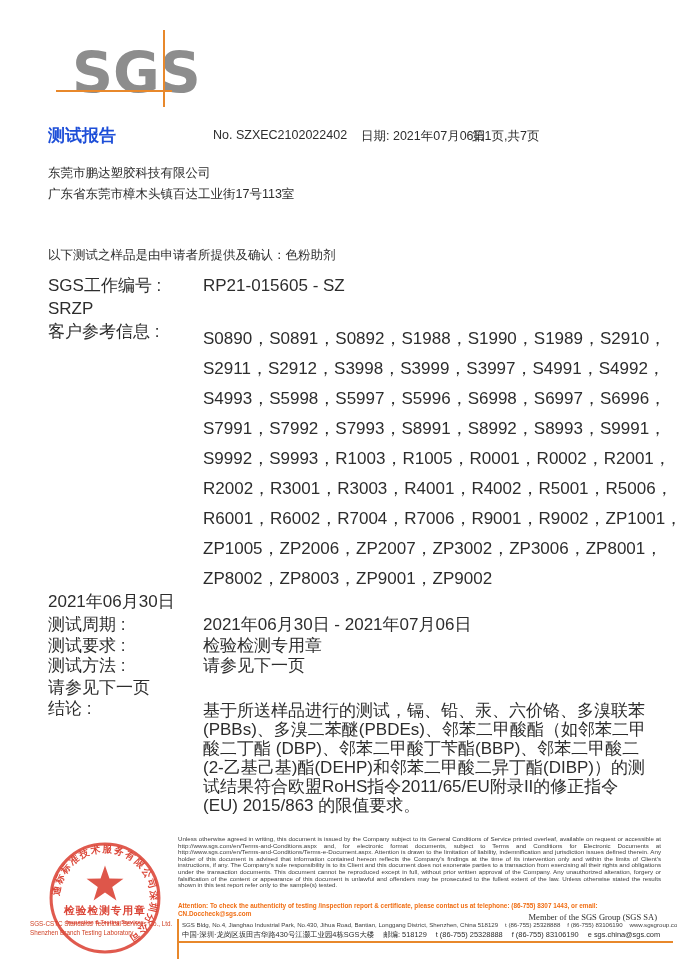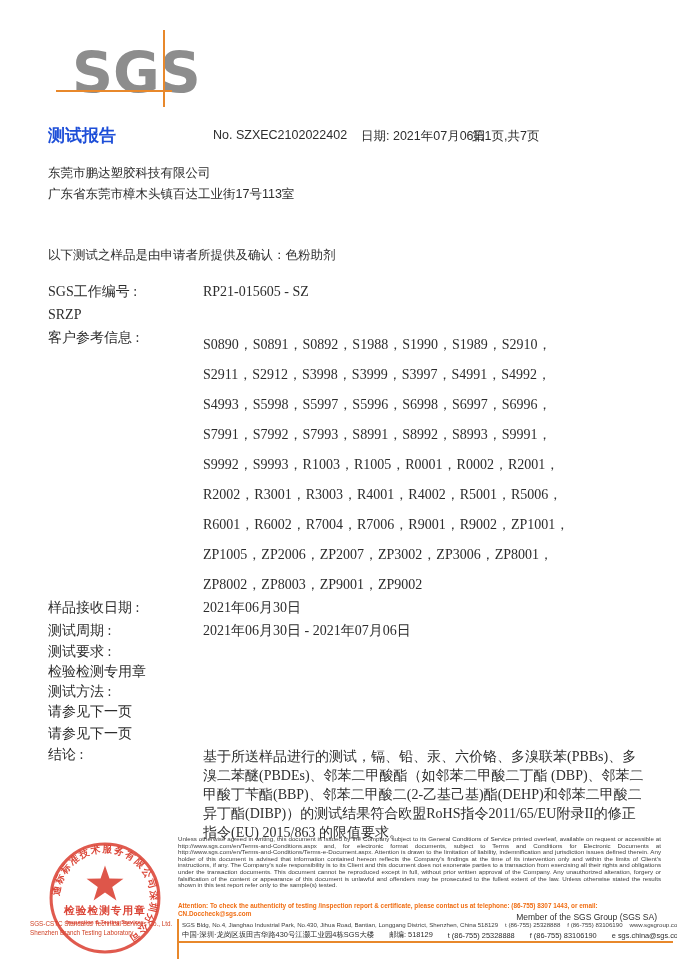--- a/index.html
+++ b/index.html
@@ -17,41 +17,41 @@
   .report-no{position:absolute;left:213px;top:128px;font-size:12.5px;}
   .report-date{position:absolute;left:361px;top:128px;font-size:12.5px;}
   .report-pages{position:absolute;left:472px;top:128px;font-size:12.5px;}
 
   
   .applicant{position:absolute;left:48px;top:163px;font-size:12.5px;line-height:21px;}
 
   .statement{position:absolute;left:48px;top:247px;font-size:12.5px;}
 
   
-  .info{position:absolute;left:48px;top:280px;width:601px;font-size:14px;font-family:Liberation Serif, serif;}
+  .info{position:absolute;left:48px;top:274px;width:601px;font-size:17px;}
   .row{display:flex;line-height:23px;}
   .row .lbl{width:155px;flex:none;}
   .row .val{flex:1;}
-  .row.h20{line-height:20px;flex-direction:column;}
+  .row.h20{line-height:20px;}
   .ref-lines div{line-height:23px;white-space:nowrap;margin-top:7px;}
   .conclusion .val{line-height:19px;padding-top:2px;max-width:446px;}
   .conclusion{line-height:19px;}
 
   
   .disclaimer{position:absolute;left:178px;top:836px;width:483px;font-size:6.2px;
               line-height:6.6px;text-align:justify;color:#3c3c3c;}
   .attention{position:absolute;left:178px;top:902px;width:483px;font-size:6.4px;
              line-height:7.6px;color:#f06e14;font-weight:bold;}
   .addr1{position:absolute;left:182px;top:921px;width:492px;font-size:6.1px;color:#3c3c3c;
          display:flex;gap:7px;white-space:nowrap;align-items:baseline;}
   .addr2{position:absolute;left:182px;top:930px;width:492px;font-size:7.4px;color:#2b2b2b;
-         display:flex;gap:15px;white-space:nowrap;align-items:center;}
+         display:flex;gap:9px;white-space:nowrap;align-items:flex-start;}
   .v-orange{position:absolute;left:177px;top:919px;width:2px;height:40px;background:#e8882b;}
   .h-orange{position:absolute;left:177px;top:941px;width:496px;height:2px;background:#e8882b;}
-  .member{position:absolute;right:20px;top:912px;font-size:8.5px;color:#2e2e2e;}
+  .member{position:absolute;right:20px;top:912px;font-size:8.5px;color:#2e2e2e;font-family:Liberation Serif, serif;}
   .co-lines{position:absolute;left:30px;top:920px;width:150px;font-size:6.3px;
             color:#cf4125;line-height:8.5px;z-index:1;}
   .stamp{position:absolute;left:47px;top:840px;width:116px;height:116px;z-index:2;opacity:.93;}
 </style>
 </head>
 <body>
 
 <div class="page">
 
   <div class="logo-text">SGS</div>
@@ -86,21 +86,20 @@
         <div>S4993，S5998，S5997，S5996，S6998，S6997，S6996，</div>
         <div>S7991，S7992，S7993，S8991，S8992，S8993，S9991，</div>
         <div>S9992，S9993，R1003，R1005，R0001，R0002，R2001，</div>
         <div>R2002，R3001，R3003，R4001，R4002，R5001，R5006，</div>
         <div>R6001，R6002，R7004，R7006，R9001，R9002，ZP1001，</div>
         <div>ZP1005，ZP2006，ZP2007，ZP3002，ZP3006，ZP8001，</div>
         <div>ZP8002，ZP8003，ZP9001，ZP9002</div>
       </div>
     </div>
     <div class="row">
-      <div class="lbl">样品接收日期 :</div>
       <div class="val">2021年06月30日</div>
     </div>
     <div class="row">
       <div class="lbl">测试周期 :</div>
       <div class="val">2021年06月30日 - 2021年07月06日</div>
     </div>
     <div class="row h20">
       <div class="lbl">测试要求 :</div>
       <div class="val">检验检测专用章</div>
     </div>

